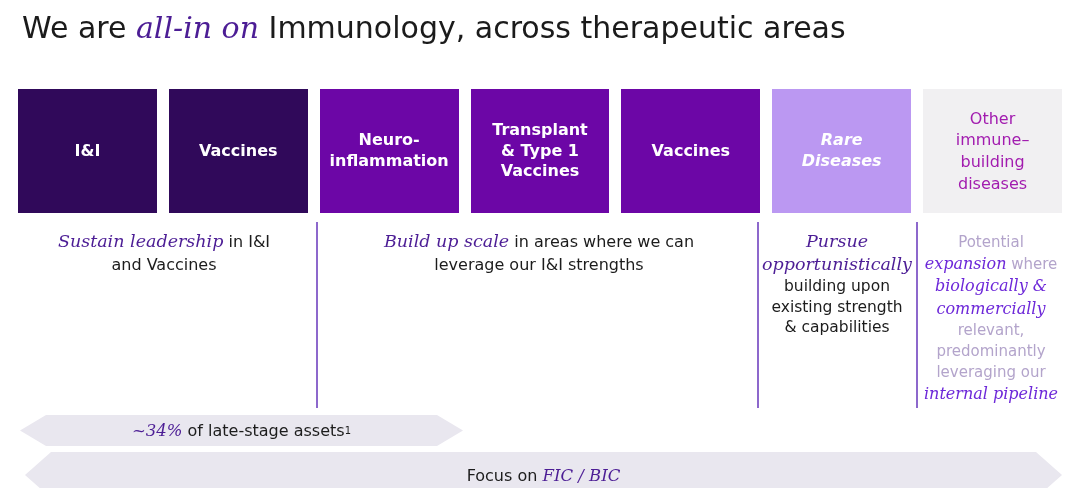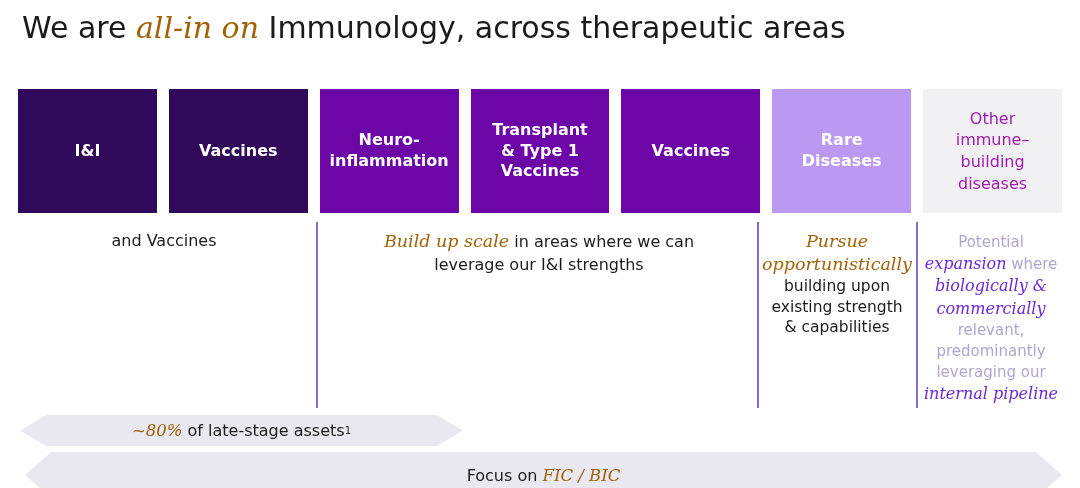--- a/index.html
+++ b/index.html
@@ -18,21 +18,21 @@
     top: 10px;
     margin: 0;
     font-size: 30px;
     font-weight: normal;
     color: #1b1b1b;
     white-space: nowrap;
   }
   .accent-serif {
     font-family: "DejaVu Serif", "Liberation Serif", serif;
     font-style: italic;
-    color: #a16207;
+    color: #4c1d95;
   }
   .boxes-row {
     position: absolute;
     left: 18px;
     top: 89px;
     width: 1044px;
     height: 124px;
     display: flex;
     gap: 12px;
   }
@@ -42,21 +42,21 @@
     align-items: center;
     justify-content: center;
     text-align: center;
     font-weight: bold;
     font-size: 16px;
     line-height: 1.3;
     color: #ffffff;
   }
   .ta-box.dark   { background: #30095a; }
   .ta-box.bright { background: #6c06a6; }
-  .ta-box.light  { background: #bb98f2; }
+  .ta-box.light  { background: #bb98f2; font-style: italic; }
   .ta-box.gray   {
     background: #f1f0f2;
     color: #a21caf;
     font-weight: normal;
     font-size: 16px;
     line-height: 1.35;
   }
   .note {
     position: absolute;
     text-align: center;
@@ -152,20 +152,21 @@
       <div>
         <div>Other</div>
         <div>immune–</div>
         <div>building</div>
         <div>diseases</div>
       </div>
     </div>
   </div>
 
   <div class="note" id="note-sustain">
+    <div><span class="accent-serif">Sustain leadership</span><span> in I&amp;I</span></div>
     <div>and Vaccines</div>
   </div>
 
   <div class="divider" id="divider-1"></div>
 
   <div class="note" id="note-build">
     <div><span class="accent-serif">Build up scale</span><span> in areas where we can</span></div>
     <div>leverage our I&amp;I strengths</div>
   </div>
 
@@ -186,20 +187,20 @@
     <div><span class="muted-serif">expansion</span><span> where</span></div>
     <div class="muted-serif">biologically &amp;</div>
     <div class="muted-serif">commercially</div>
     <div>relevant,</div>
     <div>predominantly</div>
     <div>leveraging our</div>
     <div class="muted-serif">internal pipeline</div>
   </div>
 
   <div class="banner" id="banner-assets">
-    <span class="accent-serif">~80%</span><span> of late-stage assets</span><sup>1</sup>
+    <span class="accent-serif">~34%</span><span> of late-stage assets</span><sup>1</sup>
   </div>
 
   <div class="banner" id="banner-focus">
     <span>Focus on </span><span class="accent-serif">FIC / BIC</span>
   </div>
 
 </div>
 
 </body></html>

